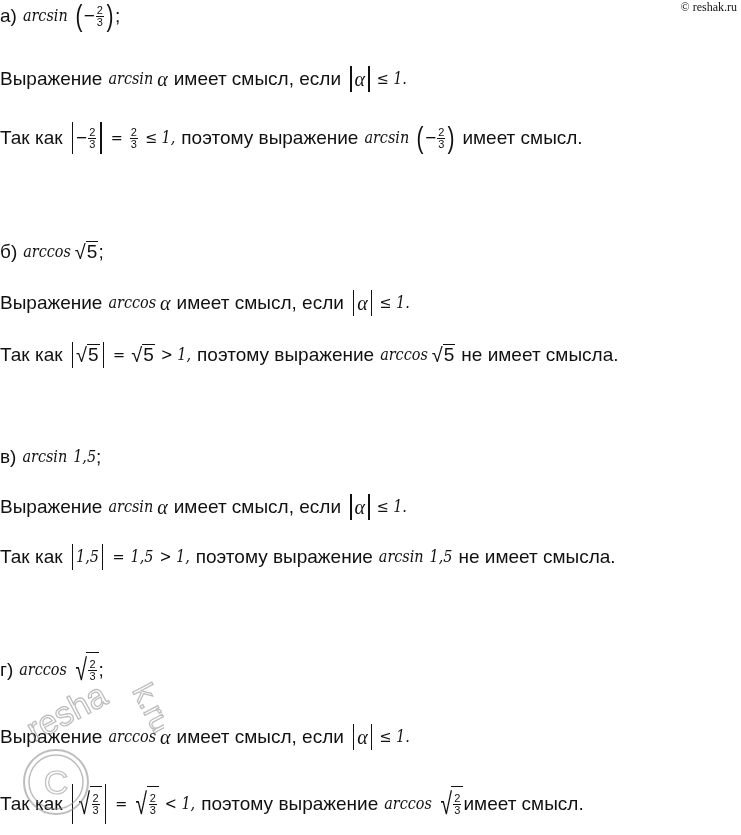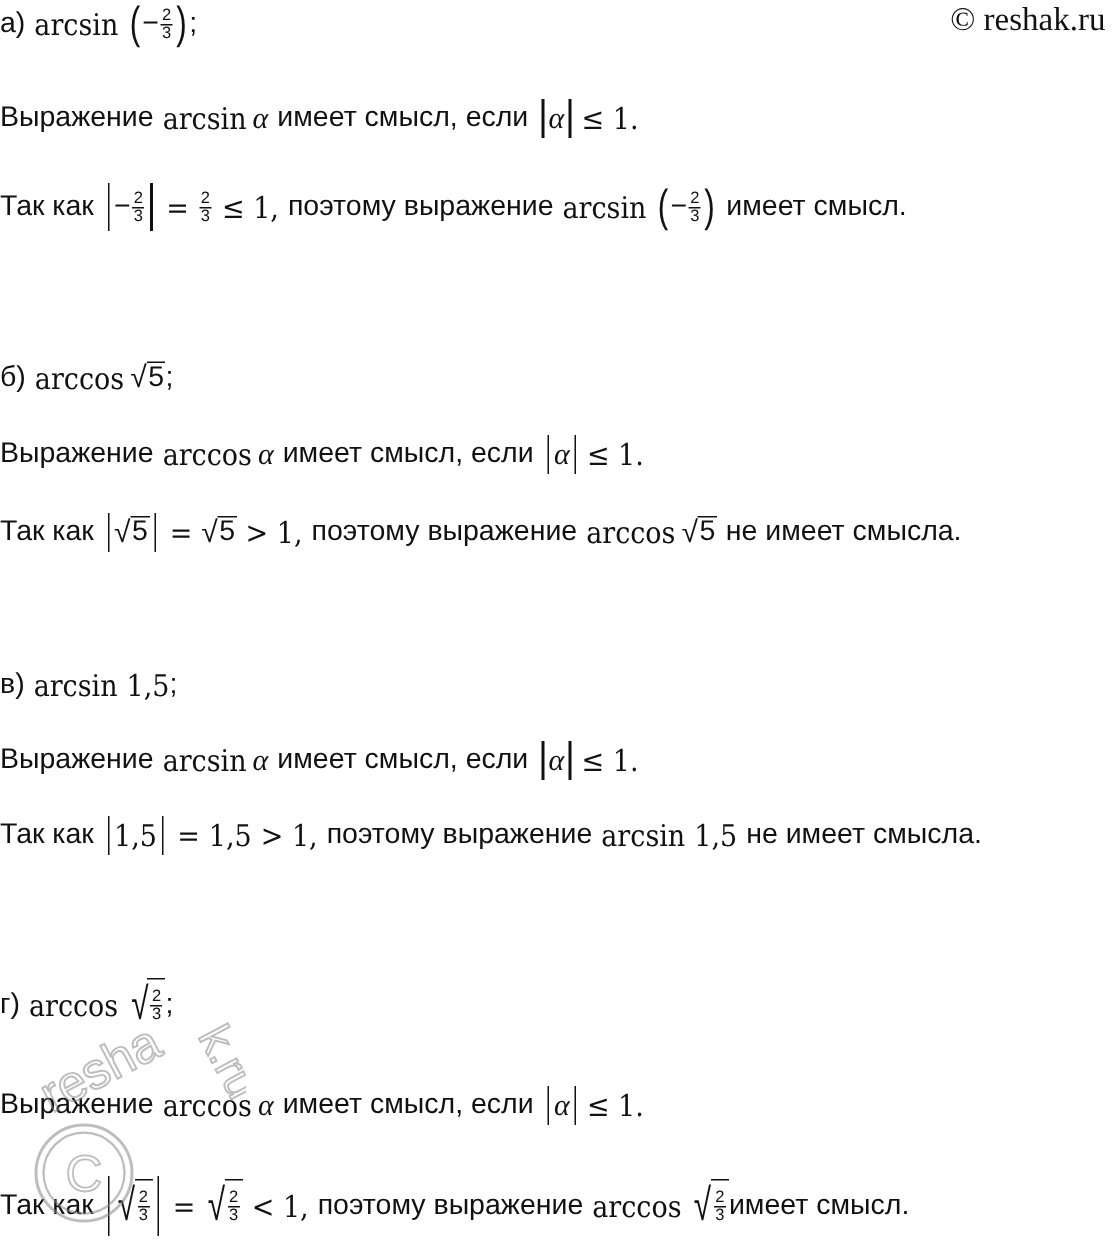--- a/index.html
+++ b/index.html
@@ -3,29 +3,29 @@
 <meta charset="utf-8">
 <style>
   html, body { margin: 0; padding: 0; background: #ffffff; }
   body {
     width: 741px; height: 835px; position: relative; overflow: hidden;
     font-family: "DejaVu Serif", "Liberation Serif", serif;
     color: #111; font-size: 19px;
   }
   .copyright {
     position: absolute; top: 0px; right: 4px;
-    font-family: "Liberation Serif", serif; font-size: 22px; color: #111;
+    font-family: "Liberation Serif", serif; font-size: 12px; color: #111;
   }
   .line {
     position: absolute; left: 0; white-space: nowrap;
     font-family: "Liberation Sans", sans-serif;
     font-stretch: condensed; font-size: 19px; line-height: 24px;
     display: flex; align-items: center;
   }
-  .m { font-family: "DejaVu Serif", "Liberation Serif", serif; font-size: 20px; }
+  .m { font-family: "DejaVu Serif", "Liberation Serif", serif; font-size: 16px; font-style: italic; }
   .it { font-style: italic; font-family: "Liberation Serif", serif; font-size: 20px; }
   .frac { display: inline-flex; flex-direction: column; align-items: center;
     font-size: 11px; line-height: 11px; margin: 0 1px; vertical-align: middle; }
   .frac .num { border-bottom: 1px solid #111; padding: 0 1px; }
   .frac .den { padding: 0 1px; }
   .paren { font-size: 30px; line-height: 24px; font-weight: 200; transform: scaleX(0.7); display: inline-block; }
   .bar { display: inline-block; width: 1.5px; height: 26px; background: #111; margin: 0 3px; }
   .bar.tall { height: 40px; }
   .sqrt { display: inline-flex; align-items: stretch; }
   .sqrt .rad { font-size: 20px; line-height: 22px; }

